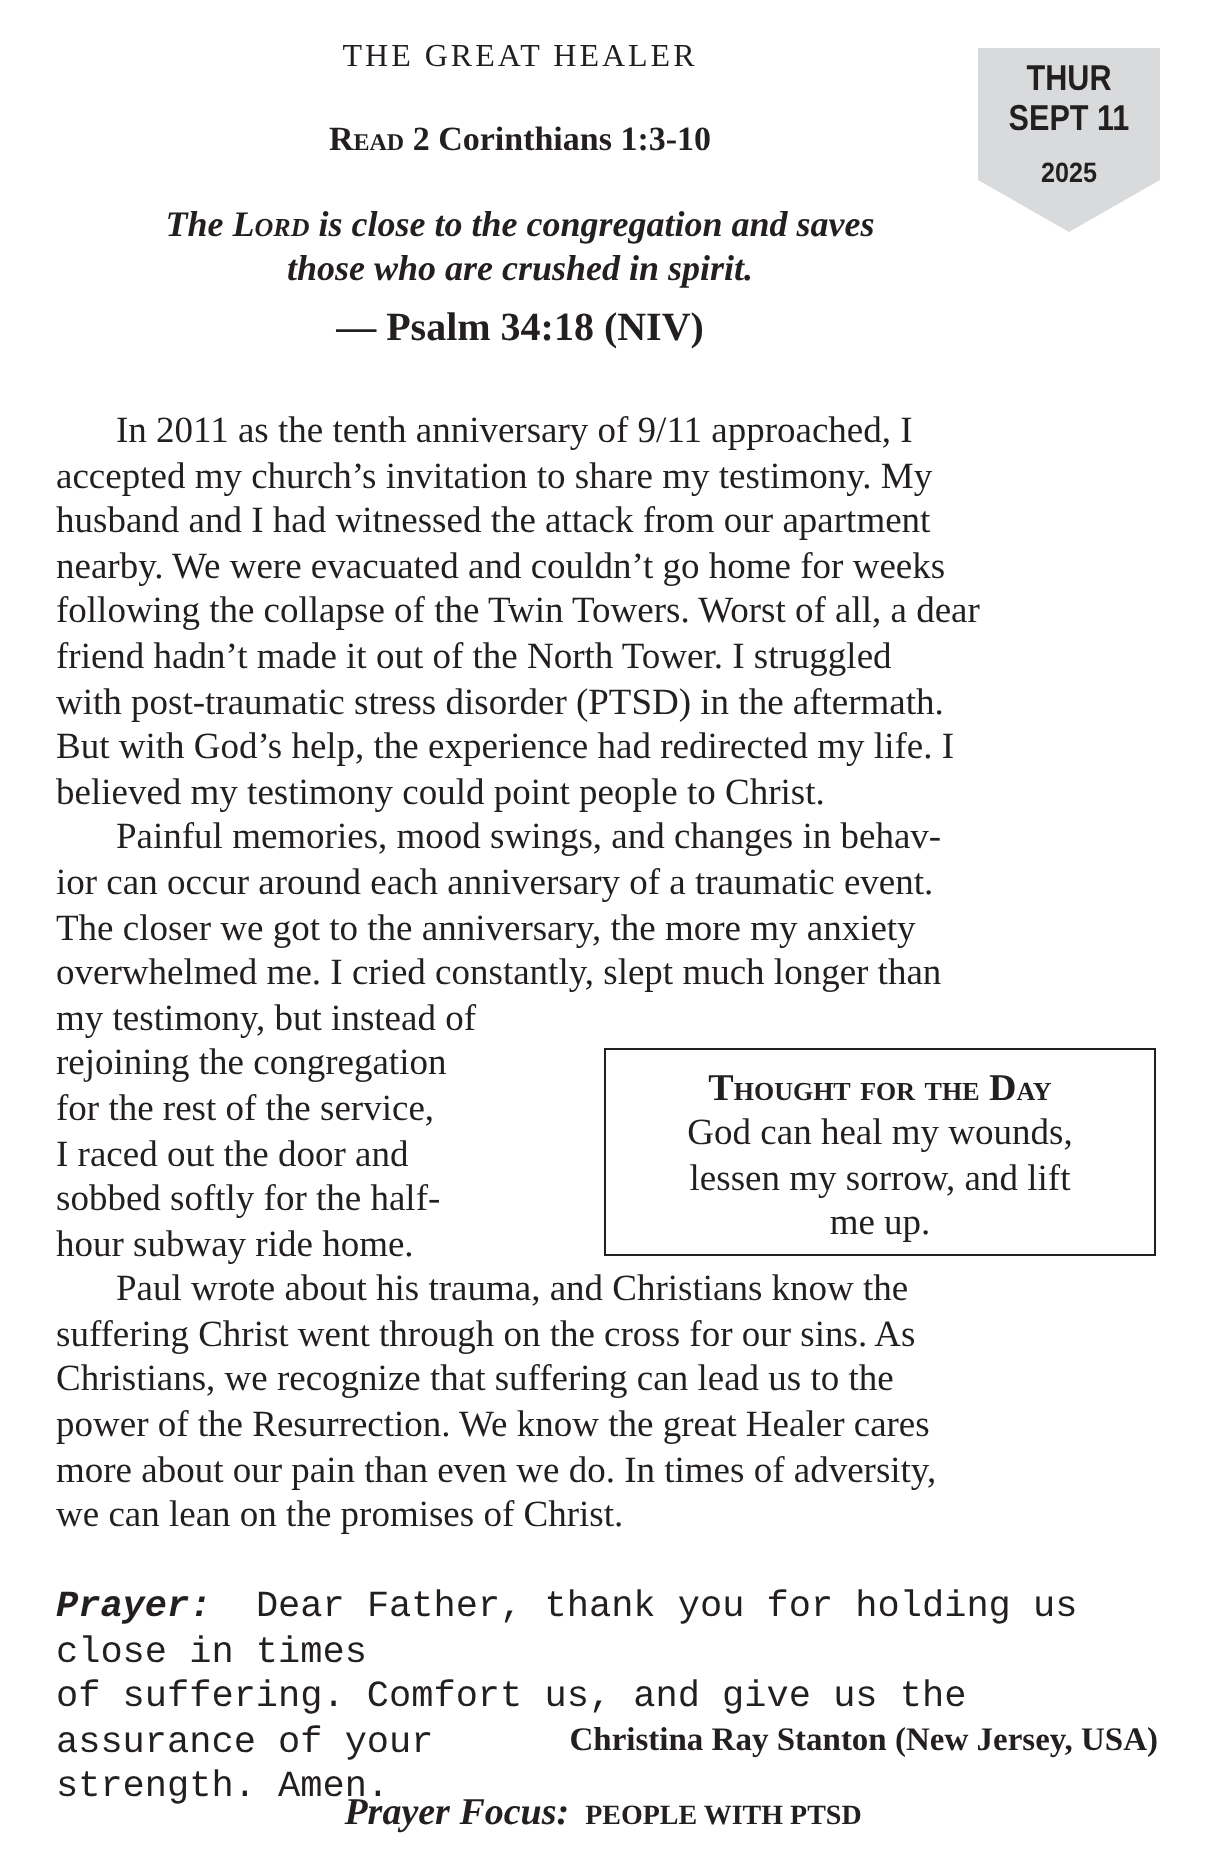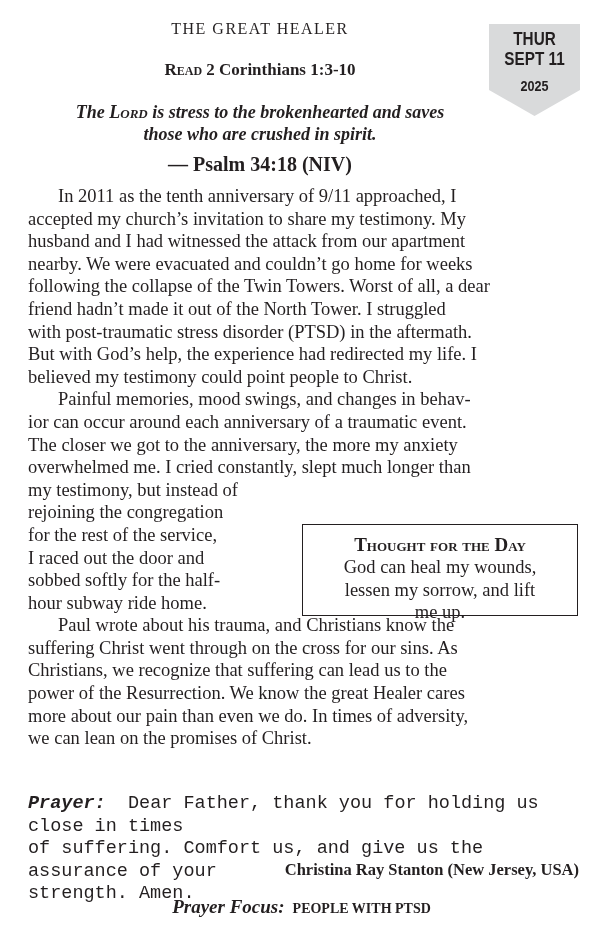--- a/index.html
+++ b/index.html
@@ -19,21 +19,21 @@
   .badge svg { position:absolute; left:0; top:0; }
   .badge .txt { position:absolute; left:0; width:91px; text-align:center;
                 font-family:"Liberation Sans", sans-serif; font-weight:bold; color:#231f20; }
   .badge .day { top:5px; font-size:18px; transform:scaleX(0.85); }
   .badge .date { top:25px; font-size:18px; transform:scaleX(0.85); }
   .badge .year { top:54px; font-size:14px; transform:scaleX(0.9); }
   .body-text { position:absolute; left:28px; width:545px; font-size:16.4px; line-height:22.6px;
                font-family:"Liberation Serif", serif; font-size:18.5px; }
   .line { display:block; white-space:nowrap; }
   .indent { padding-left:30px; }
-  .thought { position:absolute; left:302px; top:524px; width:276px; height:92px; border:1px solid #231f20;
+  .thought { position:absolute; left:302px; top:524px; width:276px; height:104px; border:1px solid #231f20;
              box-sizing:border-box; text-align:center; font-family:"Liberation Serif", serif; }
   .thought .head { font-weight:bold; font-variant:small-caps; font-size:19px; margin-top:9px; line-height:22px; }
   .thought .msg { font-size:18.5px; line-height:22.6px; }
   .prayer { position:absolute; left:28px; top:793px; width:545px; font-family:Liberation Mono, monospace;
             font-size:18.5px; line-height:22.6px; }
   .prayer .lbl { font-style:italic; font-weight:bold; }
   .author { position:absolute; right:24px; top:860px; font-family:"Liberation Serif", serif; font-weight:bold; font-size:16.5px; }
   .focus { position:absolute; left:0; width:603px; top:896px; text-align:center; font-family:"Liberation Serif", serif; }
   .focus .lbl { font-style:italic; font-weight:bold; font-size:19px; }
   .focus .val { font-weight:bold; font-size:14px; }
@@ -42,35 +42,35 @@
 <body>
 
 <div class="title">THE GREAT HEALER</div>
 
 <div class="reading">
   <span class="sc">Read</span>
   <span>2 Corinthians 1:3-10</span>
 </div>
 
 <div class="verse">
-  <div><span>The </span><span class="sc">Lord</span><span> is stress to the brokenhearted and saves</span></div>
+  <div><span>The </span><span class="sc">Lord</span><span> is close to the congregation and saves</span></div>
   <div>those who are crushed in spirit.</div>
 </div>
 <div class="verse-ref">— Psalm 34:18 (NIV)</div>
 
 <div class="badge">
   <svg width="91" height="92">
     <polygon points="0,0 91,0 91,66 45.5,92 0,66" fill="#d9dadb"></polygon>
   </svg>
   <div class="txt day">THUR</div>
   <div class="txt date">SEPT 11</div>
   <div class="txt year">2025</div>
 </div>
 
-<div class="body-text" style="top:185px;">
+<div class="body-text" style="top:205px;">
   <span class="line indent">In 2011 as the tenth anniversary of 9/11 approached, I</span>
   <span class="line">accepted my church’s invitation to share my testimony.  My</span>
   <span class="line">husband and I had witnessed the attack from our apartment</span>
   <span class="line">nearby.  We were evacuated and couldn’t go home for weeks</span>
   <span class="line">following the collapse of the Twin Towers.  Worst of all, a dear</span>
   <span class="line">friend hadn’t made it out of the North Tower.  I struggled</span>
   <span class="line">with post-traumatic stress disorder (PTSD) in the aftermath.</span>
   <span class="line">But with God’s help, the experience had redirected my life.  I</span>
   <span class="line">believed my testimony could point people to Christ.</span>
   <span class="line indent">Painful memories, mood swings, and changes in behav-</span>

